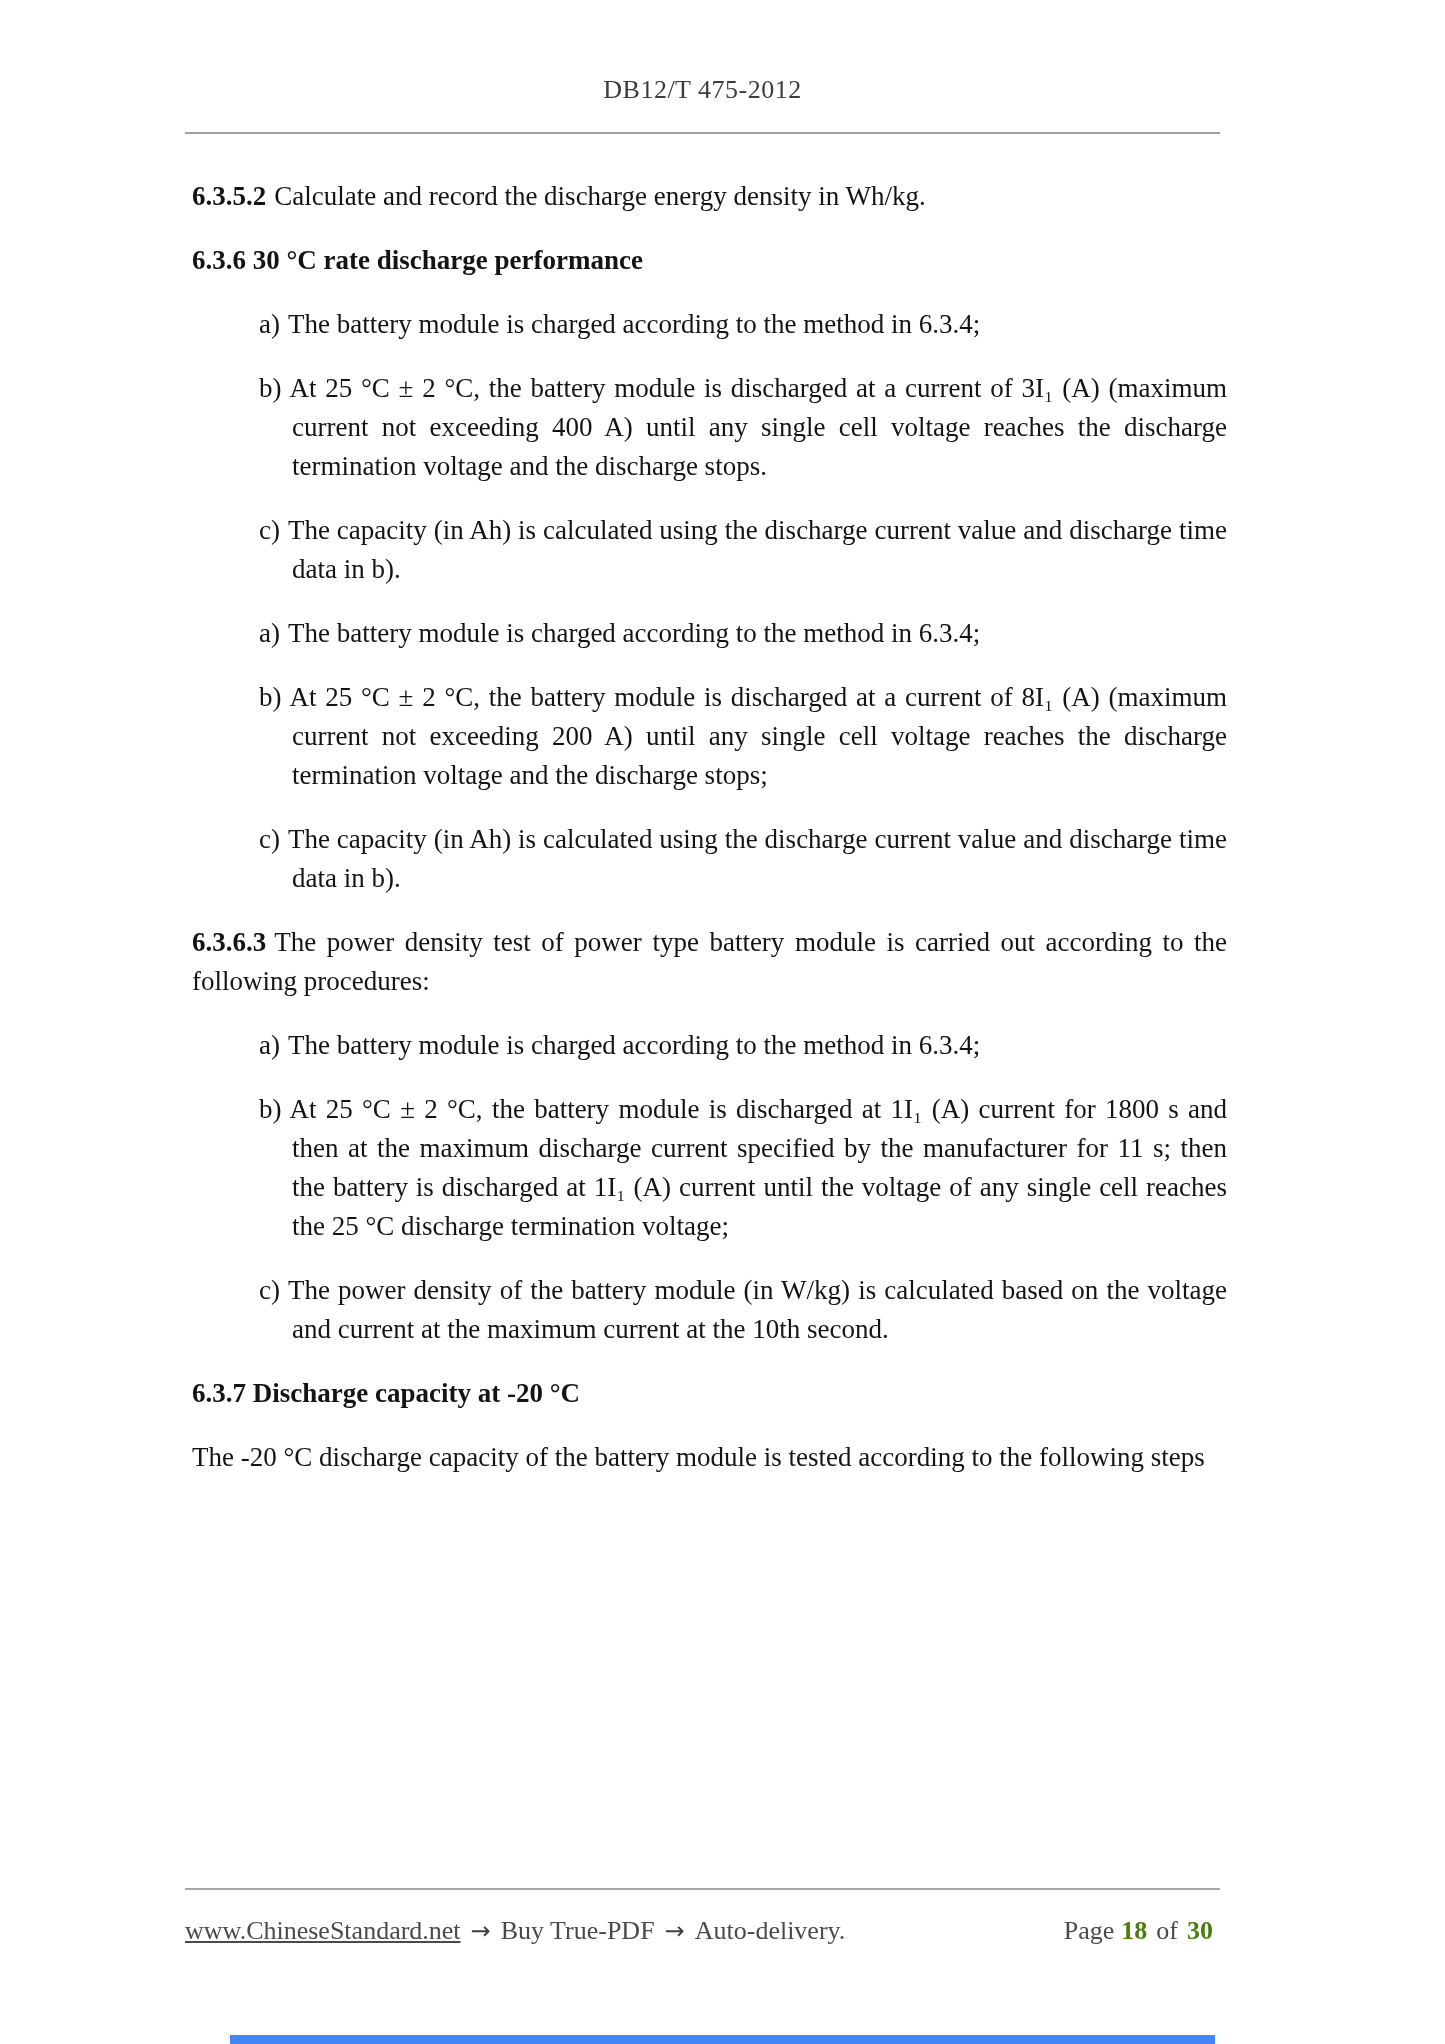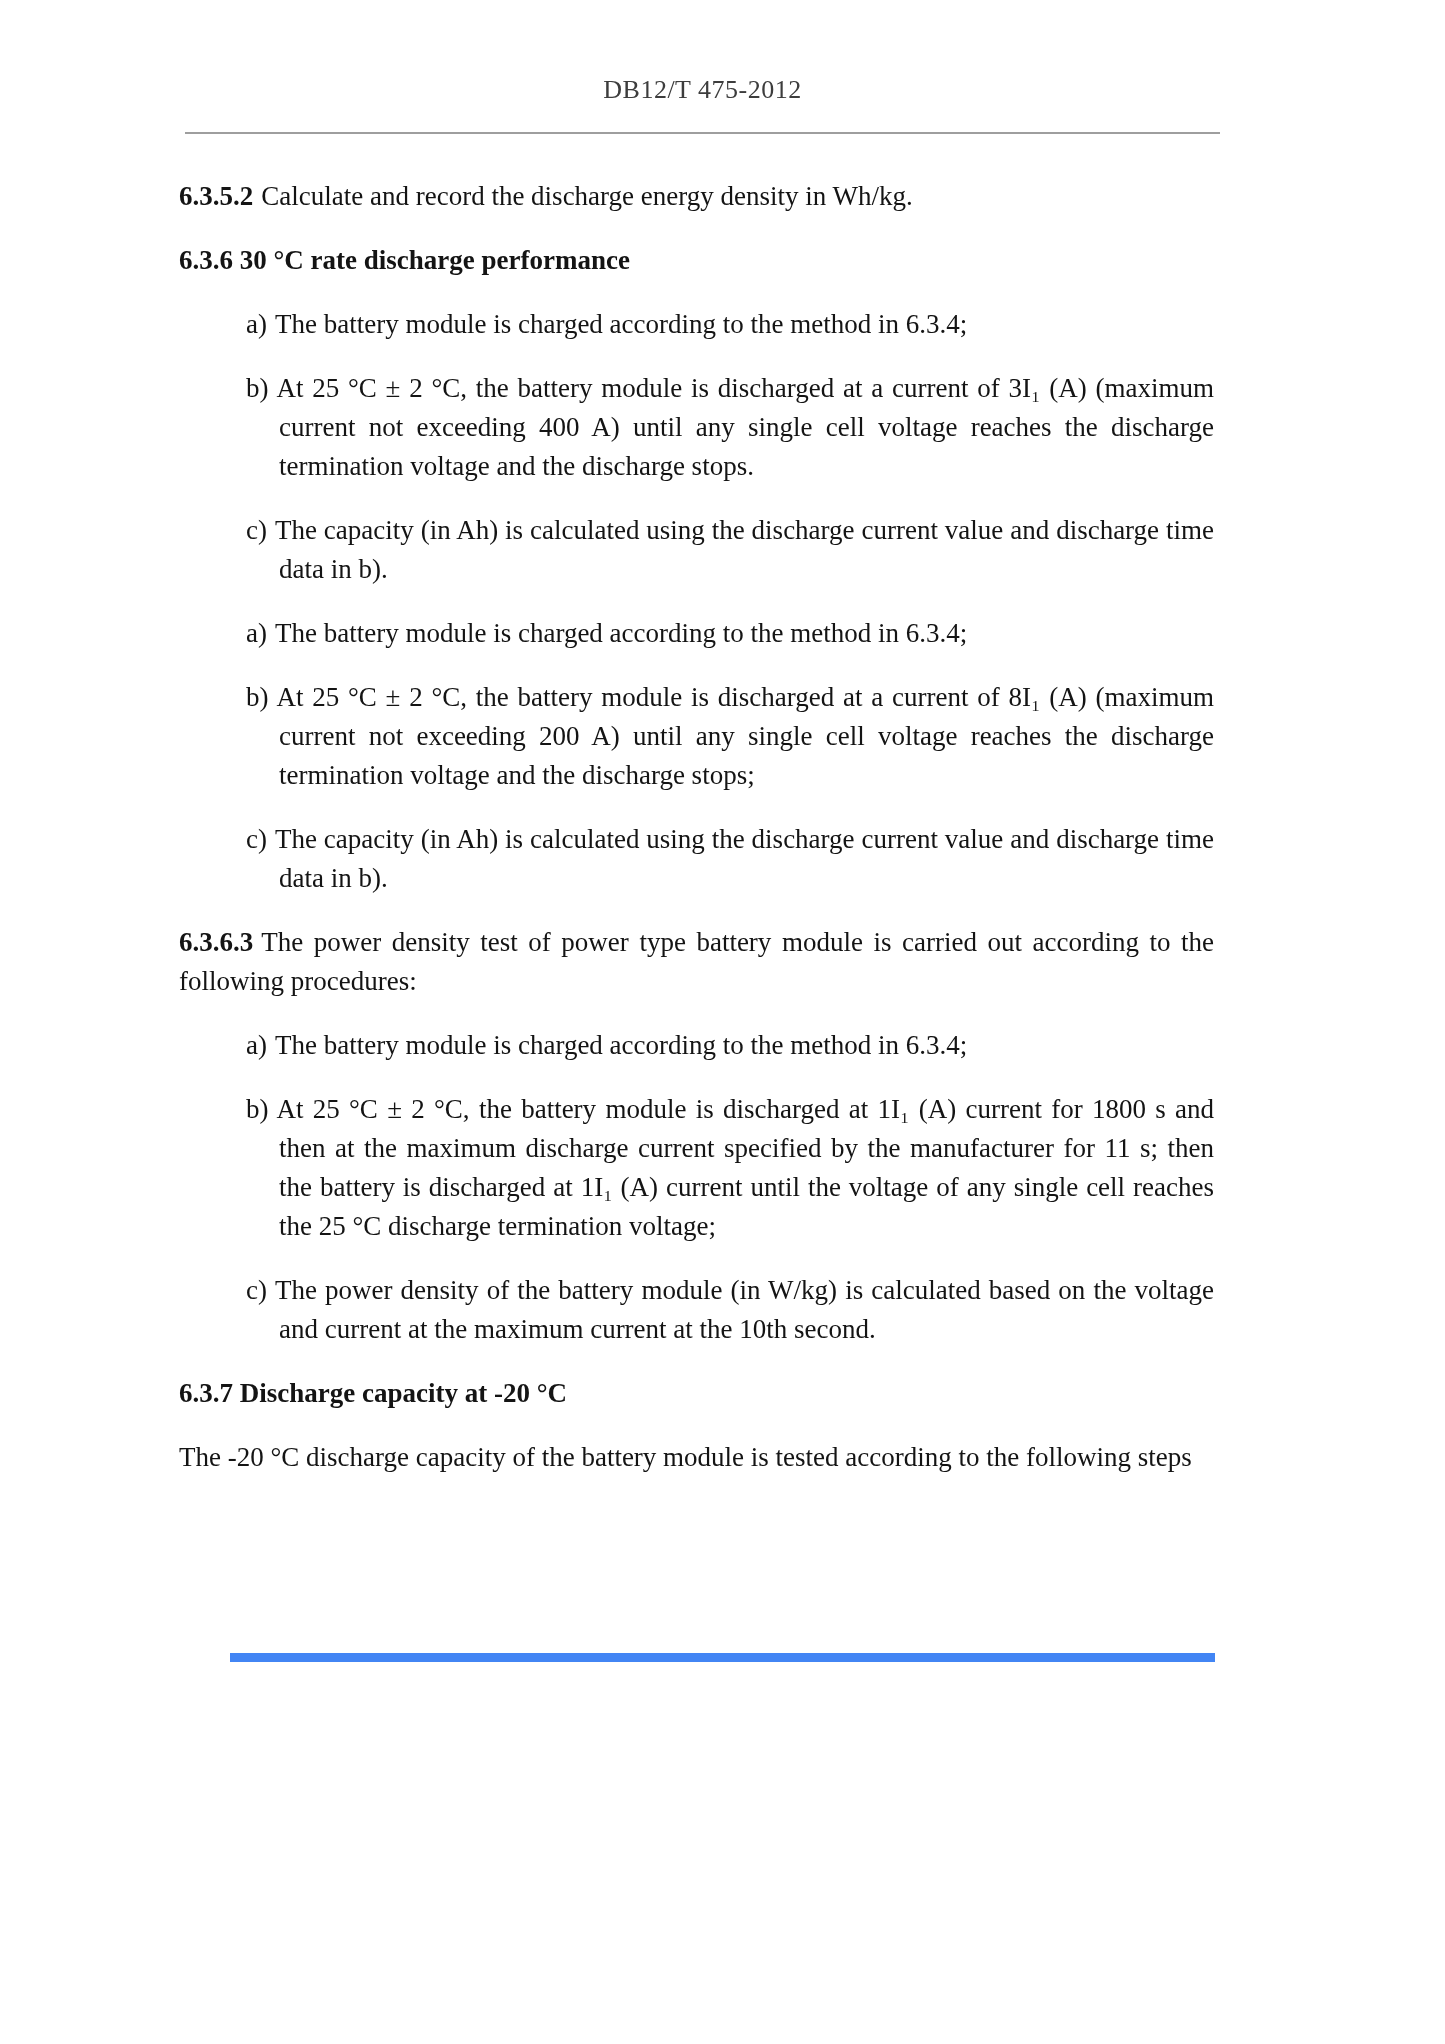--- a/index.html
+++ b/index.html
@@ -1,19 +1,19 @@
 <!DOCTYPE html>
 <html><head>
 <meta charset="utf-8">
 <style>
   html, body { margin: 0; padding: 0; background: #ffffff; }
   .page {
     position: relative;
     width: 1445px;
-    height: 1662px;
+    height: 2044px;
     background: #ffffff;
     font-family: "Liberation Serif", serif;
     color: #141414;
     overflow: hidden;
   }
   .doc-header {
     padding-top: 74px;
     margin: 0 225px 0 185px;
     text-align: center;
     font-size: 26px;
@@ -22,21 +22,21 @@
     letter-spacing: 0.5px;
   }
   .header-rule {
     border: none;
     border-top: 2px solid #9e9e9e;
     margin: 26px 225px 0 185px;
     height: 0;
   }
   .content {
     position: absolute;
-    left: 179px;
+    left: 192px;
     top: 152px;
     width: 1035px;
     font-size: 27px;
     line-height: 39px;
     text-align: justify;
   }
   .content p { margin: 25px 0; }
   .sec-num { font-weight: bold; margin-right: 8px; }
   .heading {
     font-weight: bold;

